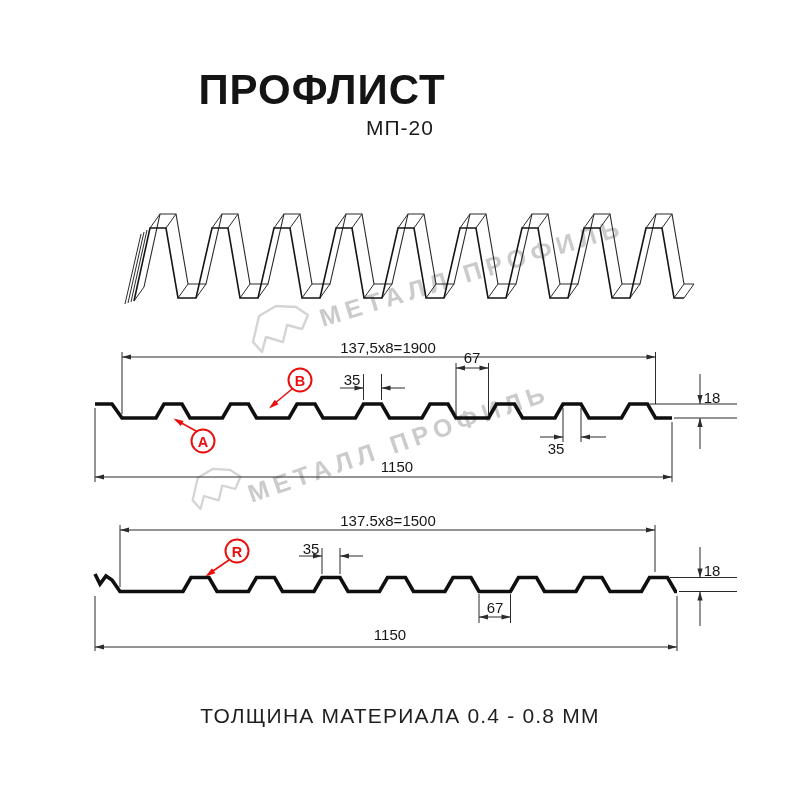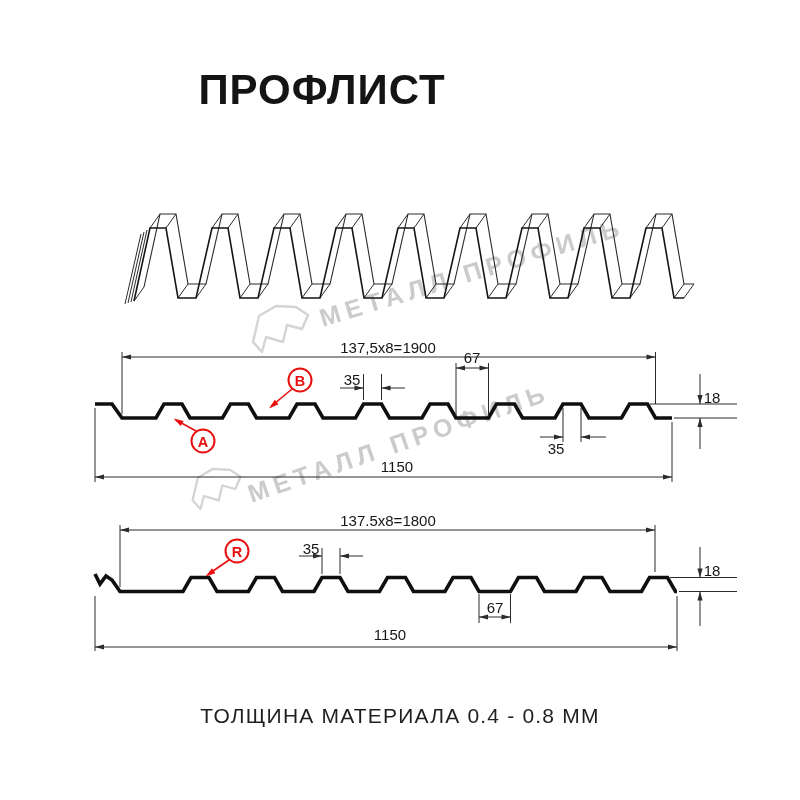--- a/index.html
+++ b/index.html
@@ -143,31 +143,32 @@
       <polygon points="677,647 668,644.4 668,649.6" fill="#2b2b2b"></polygon>
       <line x1="196" y1="431" x2="176" y2="420" stroke="#e90f0f" stroke-width="1.6"></line>
       <line x1="292" y1="389" x2="271" y2="406.5" stroke="#e90f0f" stroke-width="1.6"></line>
       <line x1="229" y1="560" x2="208" y2="574.5" stroke="#e90f0f" stroke-width="1.6"></line>
       <polygon points="173.5,418.5 180.6602540378444,426.0980762113533 183.6602540378444,420.9019237886467" fill="#e90f0f"></polygon>
       <polygon points="269,408.5 278.5888072602494,404.3702572324915 274.73208160213017,399.77399057377767" fill="#e90f0f"></polygon>
       <polygon points="205.5,576.5 215.41224975194305,573.2216917693564 211.9707911338368,568.3067795036226" fill="#e90f0f"></polygon>
     </svg>
 
   <div class="page-title">ПРОФЛИСТ</div>
+  <div class="page-subtitle">МП-20</div>
 
   <span class="dim" style="left:388px;top:347px">137,5x8=1900</span>
   <span class="dim" style="left:352px;top:379px">35</span>
   <span class="dim" style="left:472px;top:357px">67</span>
   <span class="dim" style="left:712px;top:397px">18</span>
   <span class="dim" style="left:556px;top:448px">35</span>
   <span class="dim" style="left:397px;top:466px">1150</span>
   <div class="lbl" style="left:203px;top:441px">A</div>
   <div class="lbl" style="left:300px;top:380px">B</div>
 
-  <span class="dim" style="left:388px;top:520px">137.5x8=1800</span>
+  <span class="dim" style="left:388px;top:520px">137.5x8=1500</span>
   <span class="dim" style="left:311px;top:548px">35</span>
   <span class="dim" style="left:495px;top:607px">67</span>
   <span class="dim" style="left:712px;top:570px">18</span>
   <span class="dim" style="left:390px;top:634px">1150</span>
   <div class="lbl" style="left:237px;top:551px">R</div>
 
   <div class="footer-note">ТОЛЩИНА МАТЕРИАЛА 0.4 - 0.8 ММ</div>
 </div>
 
 </body></html>

